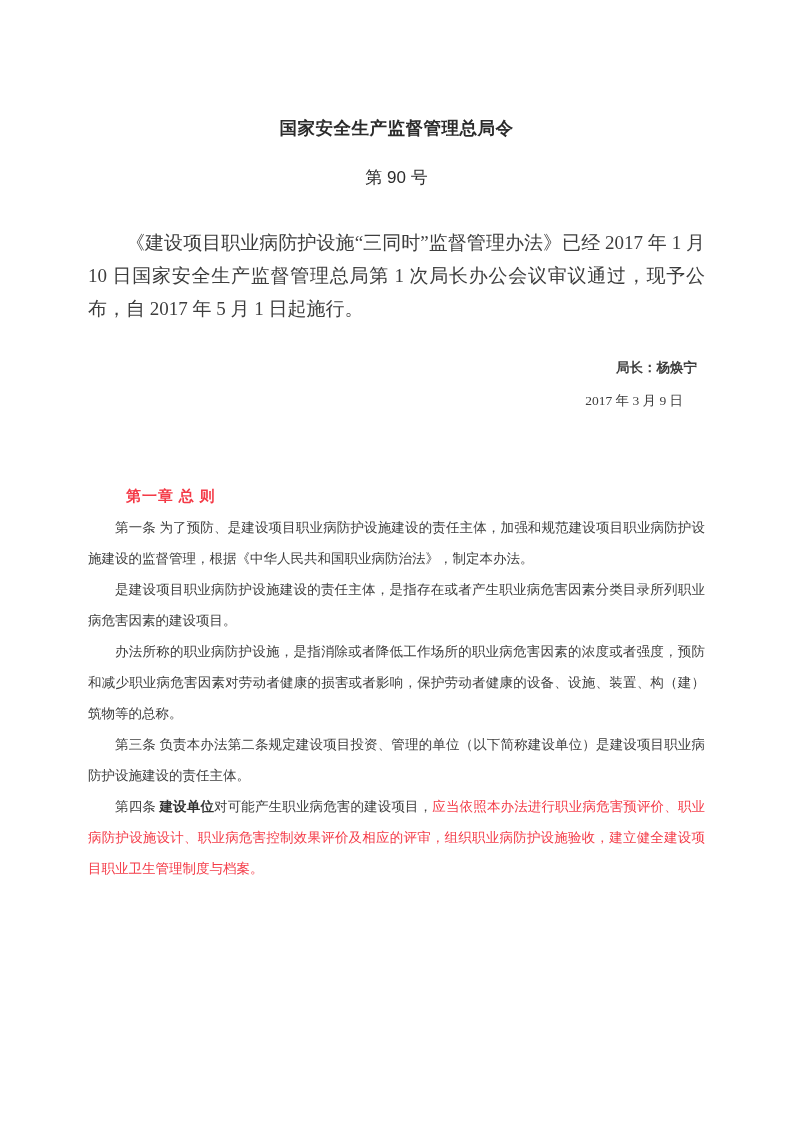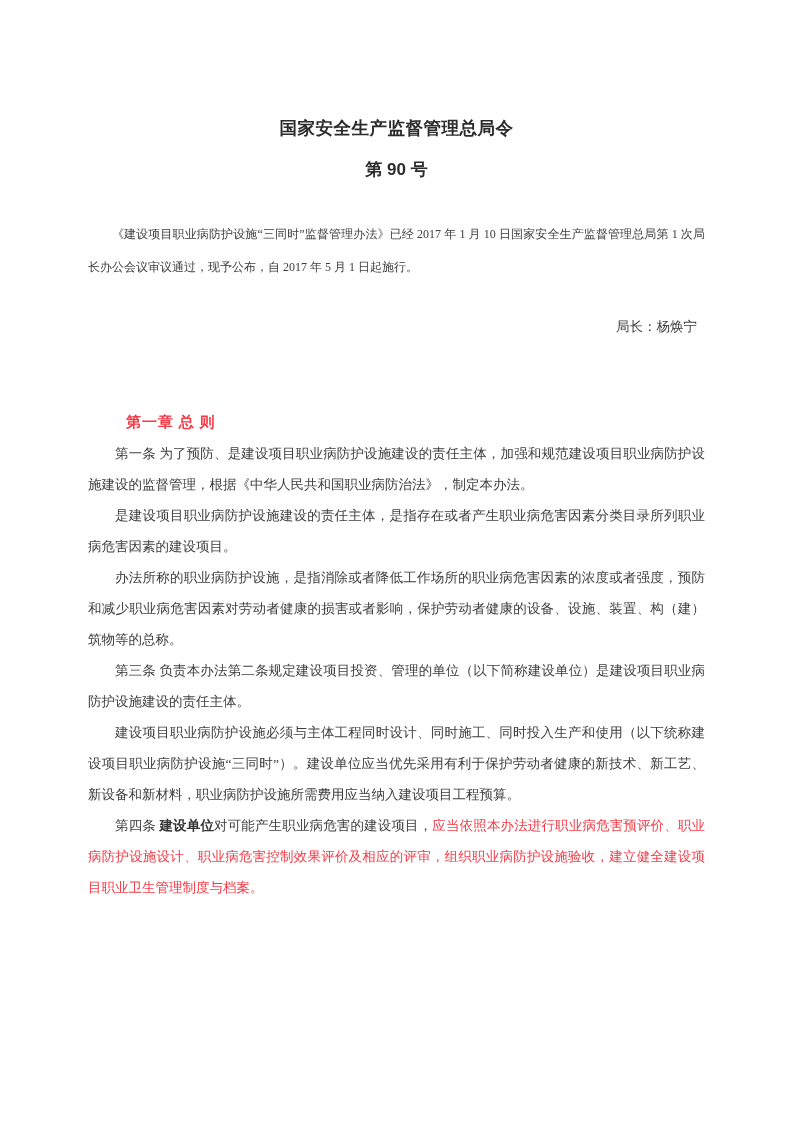--- a/index.html
+++ b/index.html
@@ -27,42 +27,42 @@
     font-size: 17.5px;
     font-weight: bold;
     color: var(--heading-ink);
     text-align: center;
     line-height: 24px;
     letter-spacing: 0.5px;
   }
   .order-no {
     font-family: "Liberation Sans", "DejaVu Sans", sans-serif;
     font-size: 17px;
-    font-weight: bold;
+    font-weight: normal;
     color: var(--heading-ink);
     text-align: center;
     line-height: 20px;
-    margin-top: 20px;
+    margin-top: 28px;
   }
   .preamble {
     margin-top: 38px;
-    font-size: 12px;
+    font-size: 19px;
     line-height: 33px;
     text-indent: 2em;
     text-align: justify;
     color: var(--ink);
   }
   .signature {
     margin-top: 26px;
     font-size: 13.5px;
     line-height: 33px;
     text-align: right;
     color: var(--ink);
   }
-  .signature .signer { padding-right: 8px; }
+  .signature .signer { padding-right: 8px; font-weight: bold; }
   .signature .sig-date { padding-right: 22px; }
   .chapter-heading {
     margin-top: 64px;
     font-size: 15px;
     font-weight: bold;
     color: var(--red);
     line-height: 31px;
     text-indent: 38px;
     letter-spacing: 1px;
   }
@@ -82,30 +82,30 @@
 <div class="page">
 
   <h1 class="doc-title">国家安全生产监督管理总局令</h1>
 
   <h2 class="order-no">第 90 号</h2>
 
   <p class="preamble">《建设项目职业病防护设施“三同时”监督管理办法》已经 2017 年 1 月 10 日国家安全生产监督管理总局第 1 次局长办公会议审议通过，现予公布，自 2017 年 5 月 1 日起施行。</p>
 
   <div class="signature">
     <div class="signer">局长：杨焕宁</div>
+    <div class="sig-date">2017 年 3 月 9 日</div>
   </div>
 
   <h3 class="chapter-heading">第一章 总 则</h3>
 
   <p class="body-para">第一条 为了预防、是建设项目职业病防护设施建设的责任主体，加强和规范建设项目职业病防护设施建设的监督管理，根据《中华人民共和国职业病防治法》，制定本办法。</p>
 
 
   <p class="body-para">是建设项目职业病防护设施建设的责任主体，是指存在或者产生职业病危害因素分类目录所列职业病危害因素的建设项目。</p>
 
   <p class="body-para">办法所称的职业病防护设施，是指消除或者降低工作场所的职业病危害因素的浓度或者强度，预防和减少职业病危害因素对劳动者健康的损害或者影响，保护劳动者健康的设备、设施、装置、构（建）筑物等的总称。</p>
 
   <p class="body-para">第三条 负责本办法第二条规定建设项目投资、管理的单位（以下简称建设单位）是建设项目职业病防护设施建设的责任主体。</p>
 
-  <p class="body-para">建设项目职业病防护设施必须与主体工程同时设计、同时施工、同时投入生产和使用（以下统称建设项目职业病防护设施“三同时”）。建设单位应当优先采用有利于保护劳动者健康的新技术、新工艺、新设备和新材料，职业病防护设施所需费用应当纳入建设项目工程预算。</p>
 
   <p class="body-para"><span>第四条 </span><span class="bold-term">建设单位</span><span>对可能产生职业病危害的建设项目，</span><span class="red-text">应当依照本办法进行职业病危害预评价、职业病防护设施设计、职业病危害控制效果评价及相应的评审，组织职业病防护设施验收，建立健全建设项目职业卫生管理制度与档案。</span></p>
 
 </div>
 
 </body></html>

